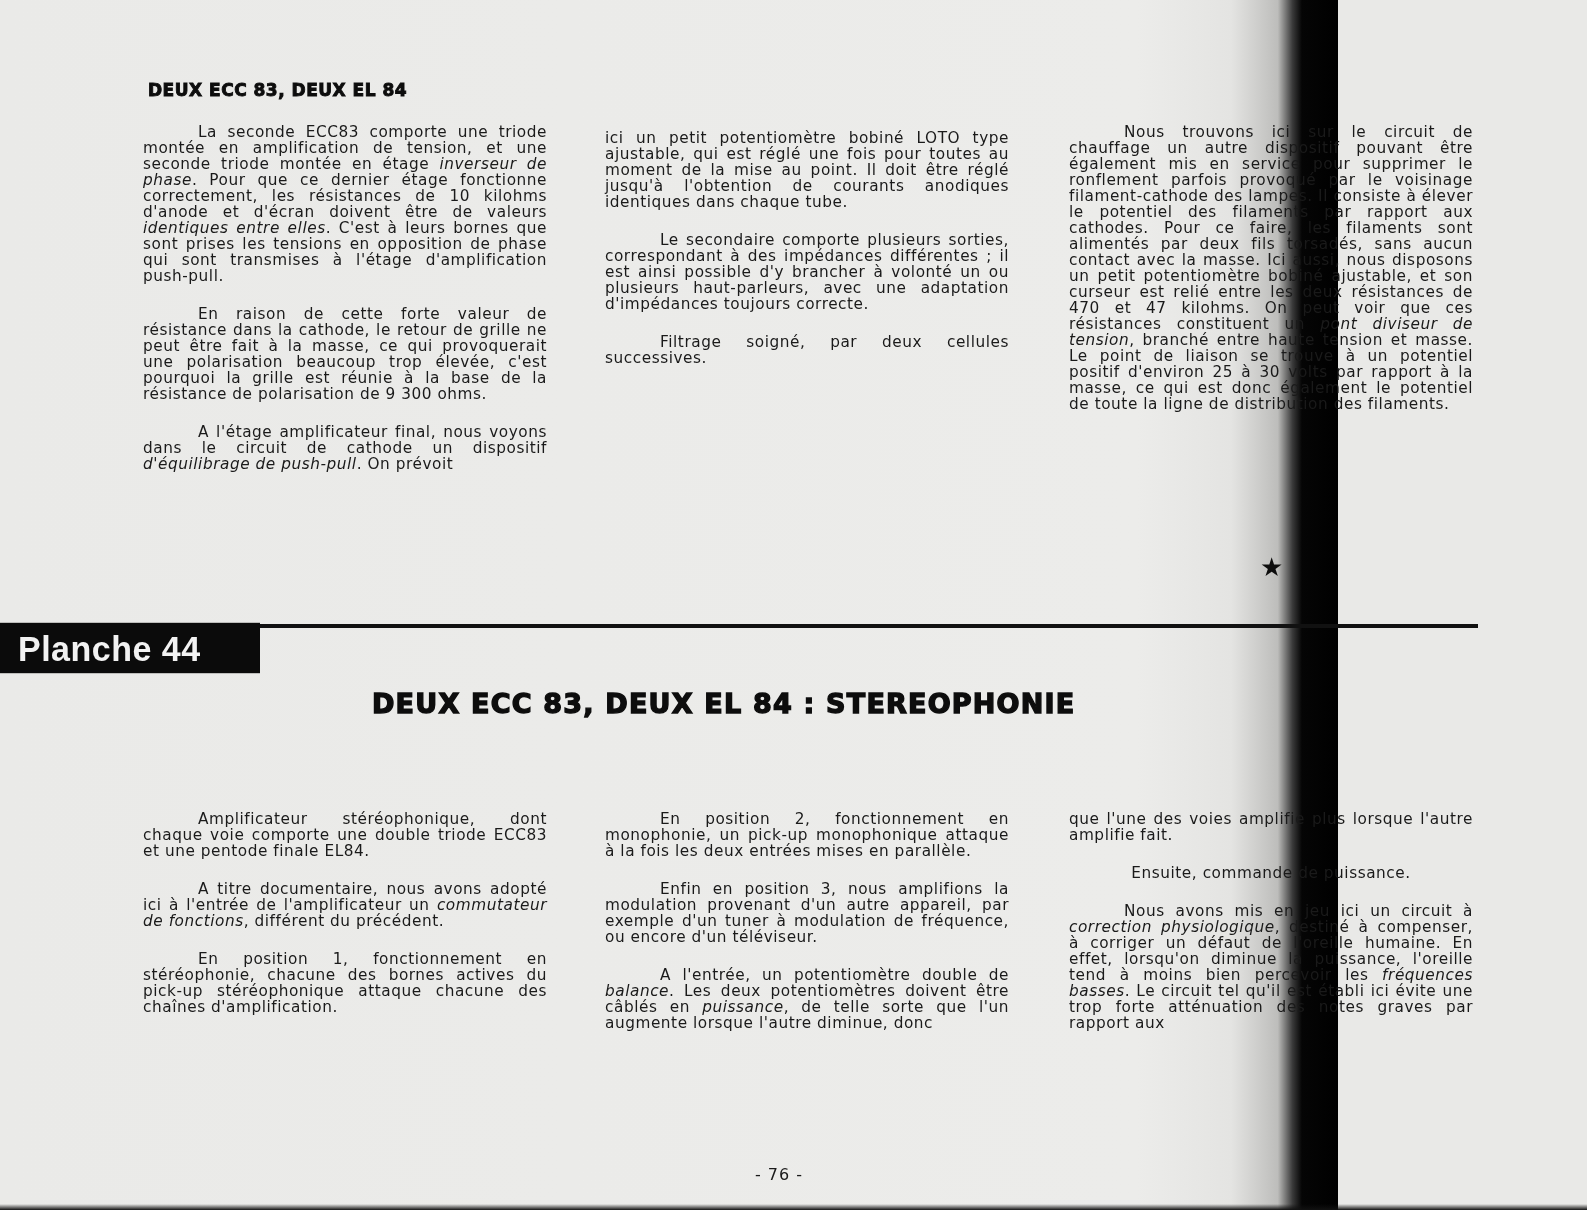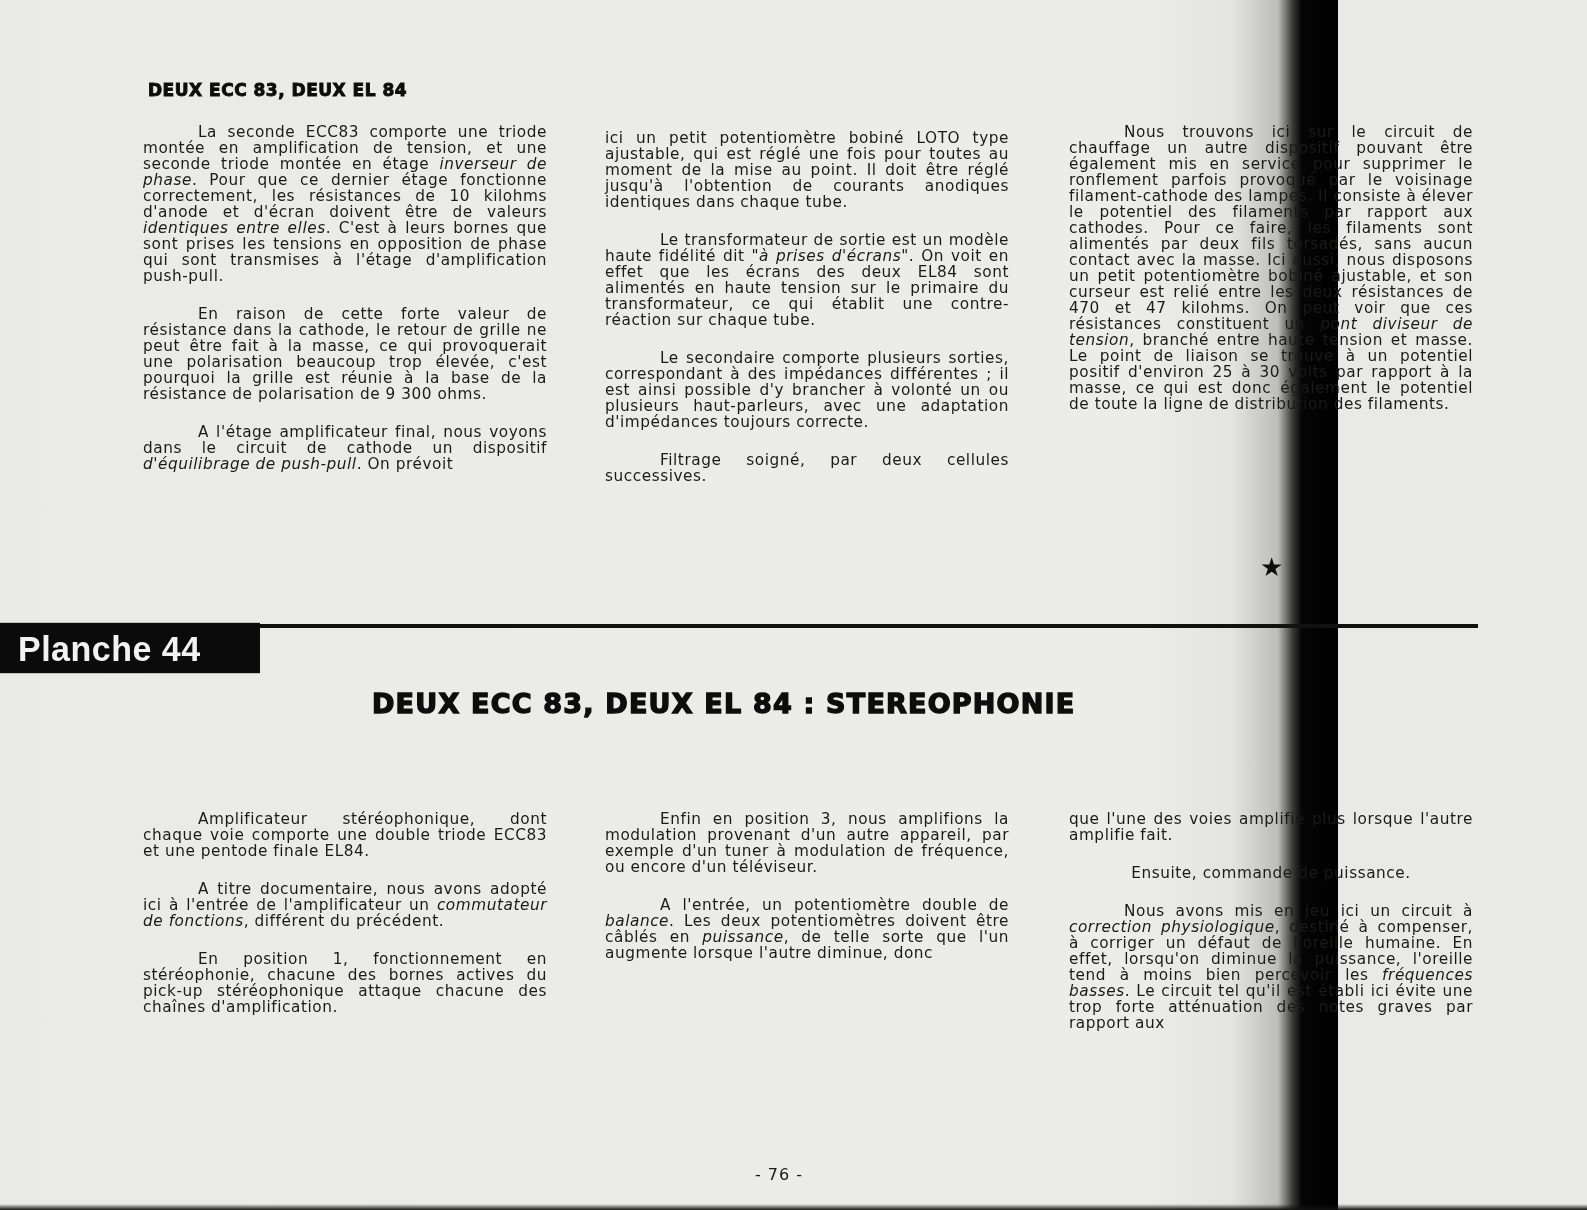--- a/index.html
+++ b/index.html
@@ -61,21 +61,20 @@
   <h2 class="section-title top-title">DEUX ECC 83, DEUX EL 84</h2>
 
   <div class="top">
     <div class="col c1">
       <p>La seconde ECC83 comporte une triode montée en amplification de tension, et une seconde triode montée en étage <i>inverseur de phase</i>. Pour que ce dernier étage fonctionne correctement, les résistances de 10 kilohms d'anode et d'écran doivent être de valeurs <i>identiques entre elles</i>. C'est à leurs bornes que sont prises les tensions en opposition de phase qui sont transmises à l'étage d'amplification push-pull.</p>
       <p>En raison de cette forte valeur de résistance dans la cathode, le retour de grille ne peut être fait à la masse, ce qui provoquerait une polarisation beaucoup trop élevée, c'est pourquoi la grille est réunie à la base de la résistance de polarisation de 9 300 ohms.</p>
       <p style="margin-bottom:0">A l'étage amplificateur final, nous voyons dans le circuit de cathode un dispositif <i>d'équilibrage de push-pull</i>. On prévoit</p>
     </div>
     <div class="col c2">
       <p class="noindent">ici un petit potentiomètre bobiné LOTO type ajustable, qui est réglé une fois pour toutes au moment de la mise au point. Il doit être réglé jusqu'à l'obtention de courants anodiques identiques dans chaque tube.</p>
-      <p>Le transformateur de sortie est un modèle haute fidélité dit <i>"à prises d'écrans"</i>. On voit en effet que les écrans des deux EL84 sont alimentés en haute tension sur le primaire du transformateur, ce qui établit une contre-réaction sur chaque tube.</p>
       <p>Le secondaire comporte plusieurs sorties, correspondant à des impédances différentes ; il est ainsi possible d'y brancher à volonté un ou plusieurs haut-parleurs, avec une adaptation d'impédances toujours correcte.</p>
       <p>Filtrage soigné, par deux cellules successives.</p>
     </div>
     <div class="col c3">
       <p>Nous trouvons ici sur le circuit de chauffage un autre dispositif pouvant être également mis en service pour supprimer le ronflement parfois provoqué par le voisinage filament-cathode des lampes. Il consiste à élever le potentiel des filaments par rapport aux cathodes. Pour ce faire, les filaments sont alimentés par deux fils torsadés, sans aucun contact avec la masse. Ici aussi, nous disposons un petit potentiomètre bobiné ajustable, et son curseur est relié entre les deux résistances de 470 et 47 kilohms. On peut voir que ces résistances constituent un <i>pont diviseur de tension</i>, branché entre haute tension et masse. Le point de liaison se trouve à un potentiel positif d'environ 25 à 30 volts par rapport à la masse, ce qui est donc également le potentiel de toute la ligne de distribution des filaments.</p>
     </div>
     <div class="star">★</div>
   </div>
 
   <div class="rule"></div>
@@ -83,20 +82,21 @@
 
   <h1 class="section-title main-title">DEUX ECC 83, DEUX EL 84 : STEREOPHONIE</h1>
 
   <div class="bottom">
     <div class="col c1">
       <p>Amplificateur stéréophonique, dont chaque voie comporte une double triode ECC83 et une pentode finale EL84.</p>
       <p>A titre documentaire, nous avons adopté ici à l'entrée de l'amplificateur un <i>commutateur de fonctions</i>, différent du précédent.</p>
       <p>En position 1, fonctionnement en stéréophonie, chacune des bornes actives du pick-up stéréophonique attaque chacune des chaînes d'amplification.</p>
     </div>
     <div class="col c2">
+      <p>En position 2, fonctionnement en monophonie, un pick-up monophonique attaque à la fois les deux entrées mises en parallèle.</p>
       <p>Enfin en position 3, nous amplifions la modulation provenant d'un autre appareil, par exemple d'un tuner à modulation de fréquence, ou encore d'un téléviseur.</p>
       <p>A l'entrée, un potentiomètre double de <i>balance</i>. Les deux potentiomètres doivent être câblés en <i>puissance</i>, de telle sorte que l'un augmente lorsque l'autre diminue, donc</p>
     </div>
     <div class="col c3">
       <p class="noindent">que l'une des voies amplifie plus lorsque l'autre amplifie fait.</p>
       <p class="center">Ensuite, commande de puissance.</p>
       <p>Nous avons mis en jeu ici un circuit à <i>correction physiologique</i>, destiné à compenser, à corriger un défaut de l'oreille humaine. En effet, lorsqu'on diminue la puissance, l'oreille tend à moins bien percevoir les <i>fréquences basses</i>. Le circuit tel qu'il est établi ici évite une trop forte atténuation des notes graves par rapport aux</p>
     </div>
   </div>
 

